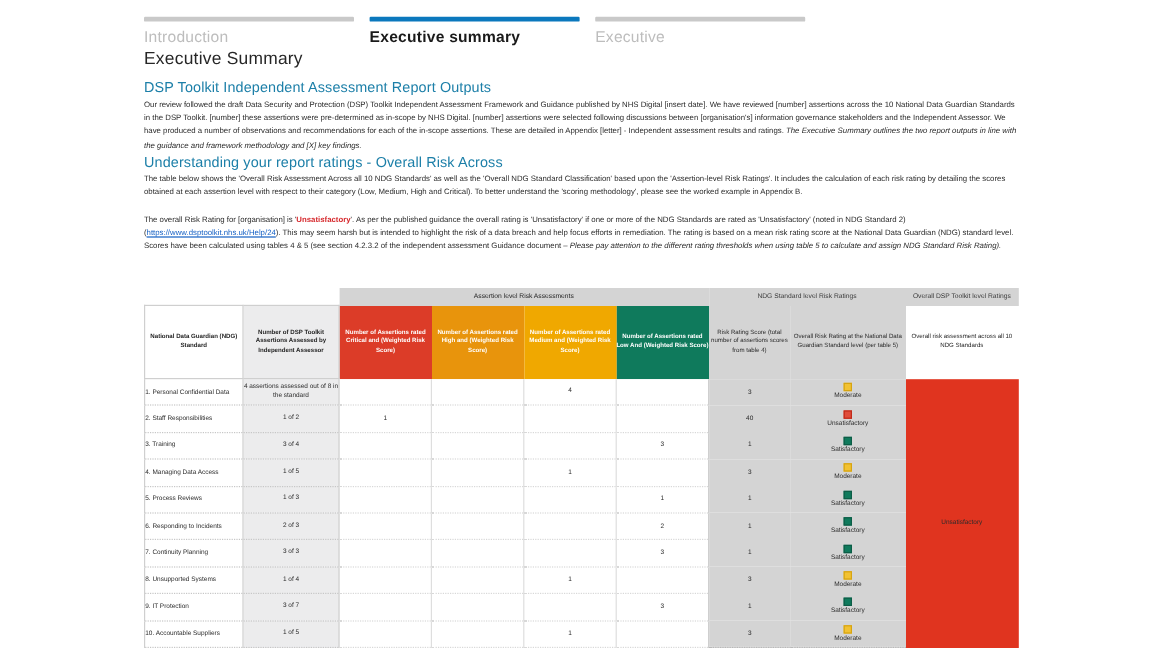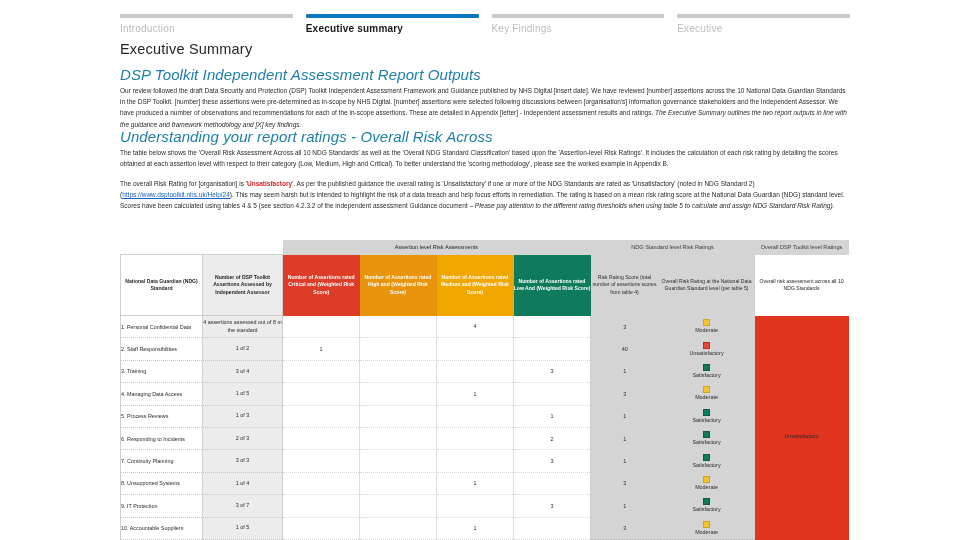--- a/index.html
+++ b/index.html
@@ -8,28 +8,28 @@
     font-family:"Liberation Sans","DejaVu Sans",sans-serif;
     color:#333333;
   }
   .page{position:relative;width:960px;height:540px;}
 
   
   .navbar{position:absolute;left:120px;top:14px;width:730px;display:flex;gap:13px;}
   .navtab{width:175px;}
   .navbar-rule{height:4px;background:#c9c9c9;border-radius:1px;}
   .navbar-rule.active{background:#0b78bd;}
-  .navtab-label{font-size:10px;color:#bdbdbd;margin-top:5px;letter-spacing:.2px;}
+  .navtab-label{font-size:13px;color:#bdbdbd;margin-top:5px;letter-spacing:.2px;}
   .navtab-label.active{color:#1a1a1a;font-weight:bold;}
 
   
   .page-title{position:absolute;left:120px;top:41px;font-size:14.5px;color:#262626;letter-spacing:.2px;}
 
   .sect{position:absolute;left:120px;width:728px;}
-  .sect-head{font-size:15px;color:#1c7fa8;margin-bottom:2px;letter-spacing:.1px;font-style:italic;}
+  .sect-head{font-size:12px;color:#1c7fa8;margin-bottom:2px;letter-spacing:.1px;}
   .sect-body{font-size:6.5px;line-height:1.72;color:#2a2a2a;text-align:left;}
   .sect-body i{font-style:italic;}
   .lnk{color:#1560c4;text-decoration:underline;}
   .unsat-red{color:#d6272b;font-weight:bold;}
 
   #sect1{top:66px;}
   #sect2{top:128px;}
   #sect3{top:178px;}
 
   
@@ -78,24 +78,20 @@
 <div class="page">
 
   <div class="navbar">
     <div class="navtab">
       <div class="navbar-rule"></div>
       <div class="navtab-label">Introduction</div>
     </div>
     <div class="navtab">
       <div class="navbar-rule active"></div>
       <div class="navtab-label active">Executive summary</div>
-    </div>
-    <div class="navtab">
-      <div class="navbar-rule"></div>
-      <div class="navtab-label">Key Findings</div>
     </div>
     <div class="navtab">
       <div class="navbar-rule"></div>
       <div class="navtab-label">Executive</div>
     </div>
   </div>
 
   <div class="page-title">Executive Summary</div>
 
   <div class="sect" id="sect1">

